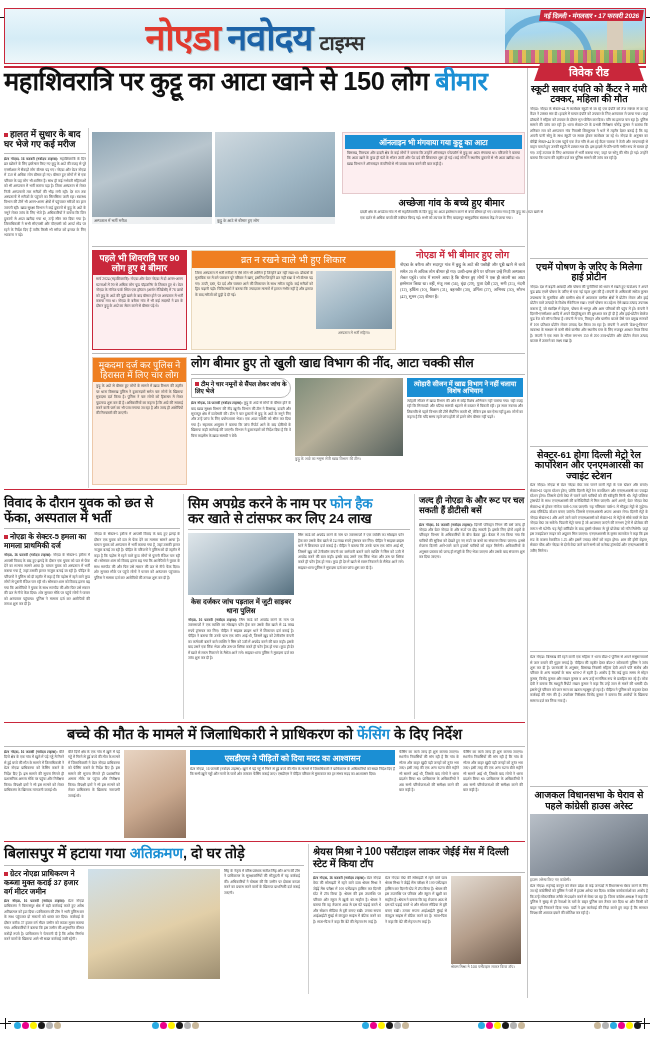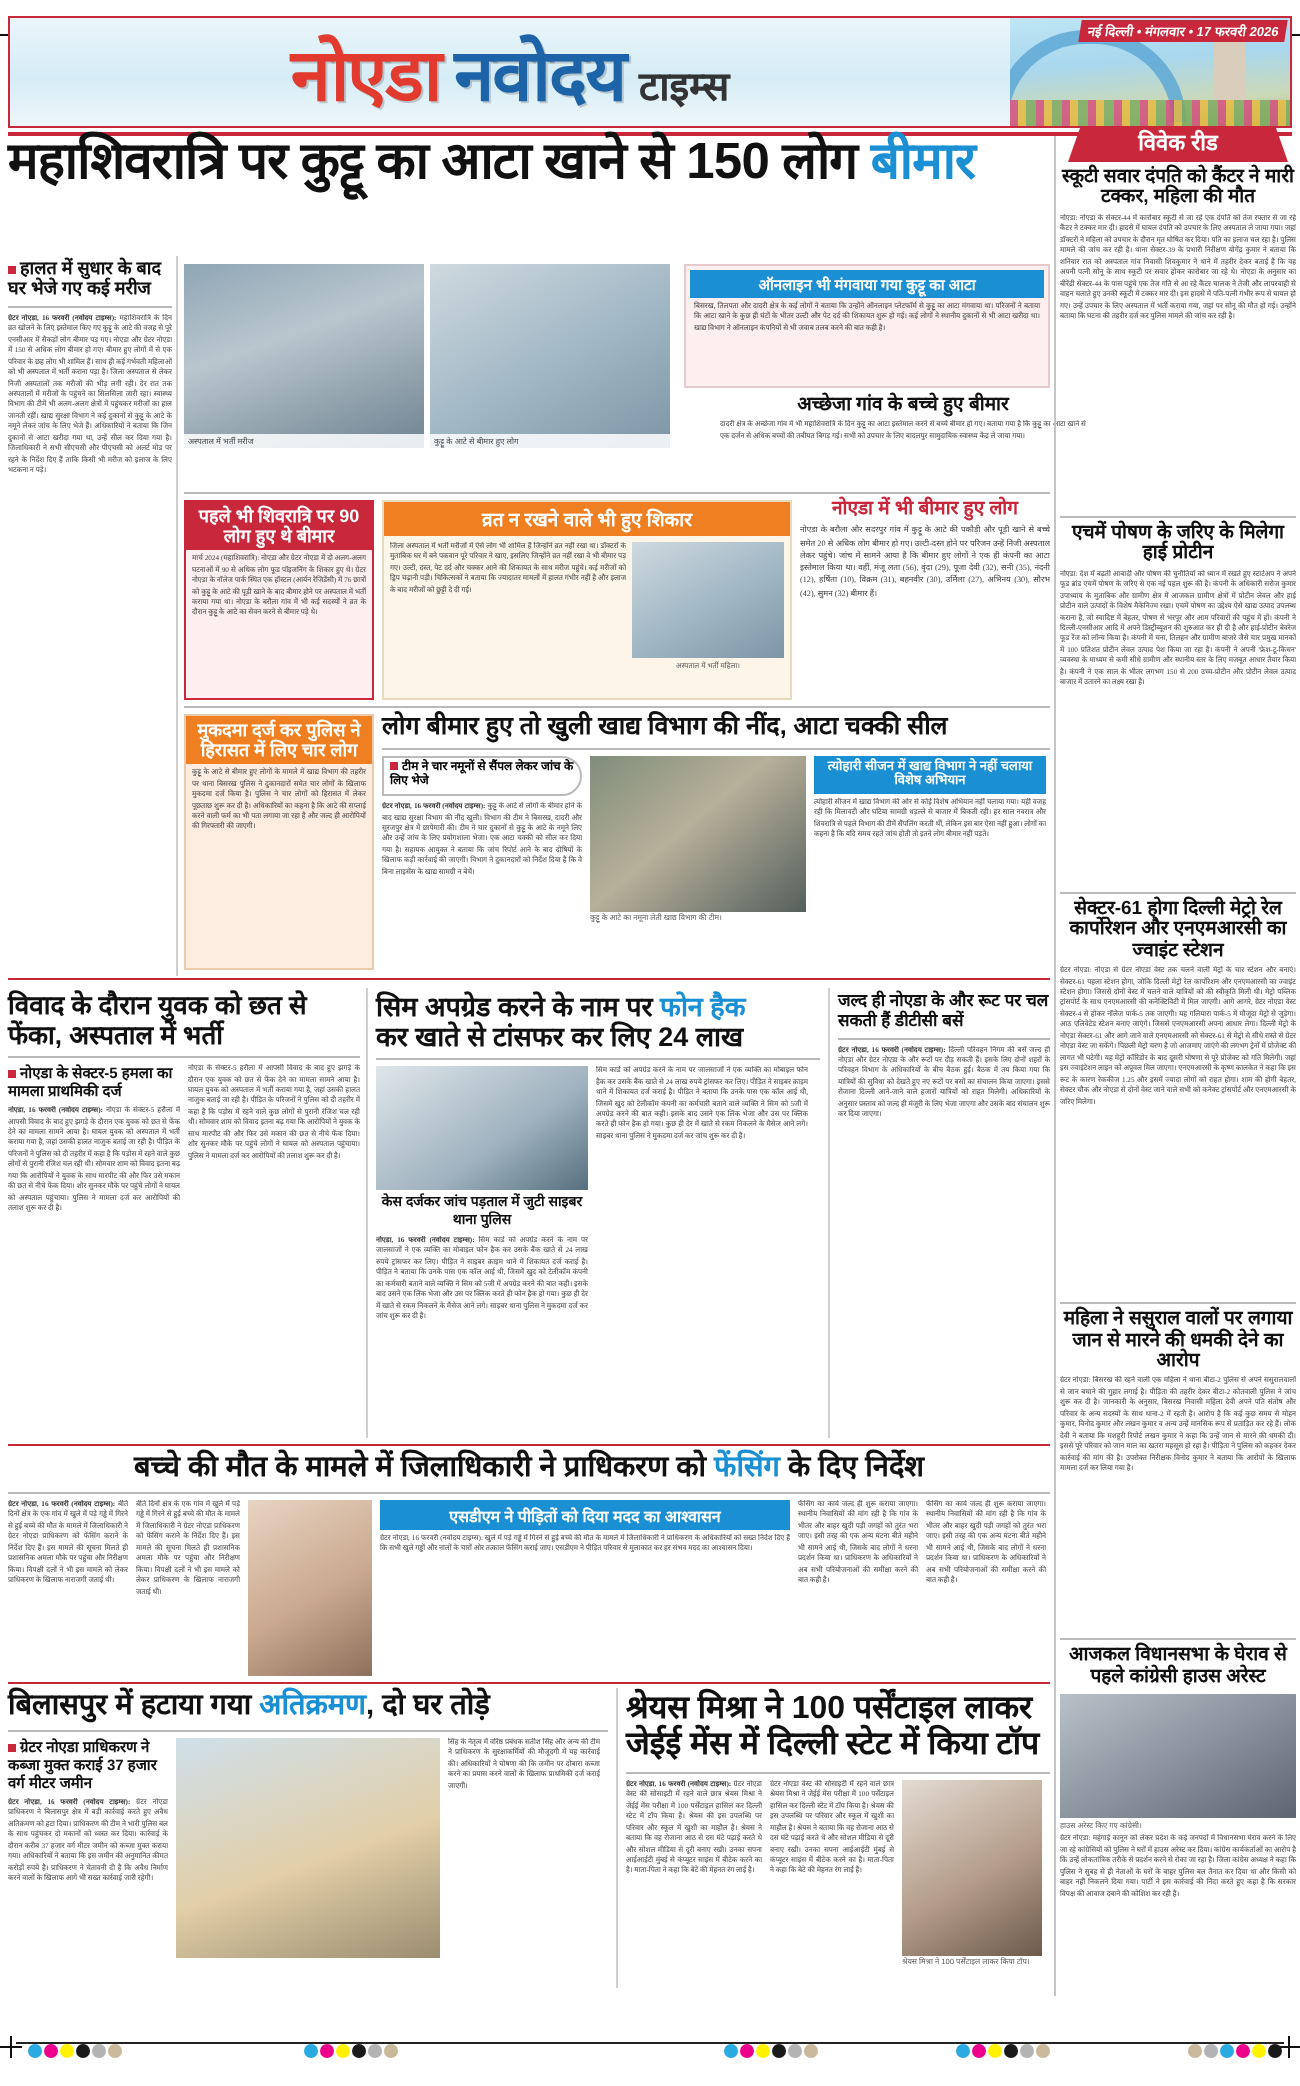--- a/index.html
+++ b/index.html
@@ -95,21 +95,21 @@
   .ph-shop { background:linear-gradient(140deg,#7f8d7a 0%,#b7b09a 45%,#55605c 100%); }
   .ph-sim  { background:linear-gradient(145deg,#dfe6ea 0%,#9fb2bf 60%,#56707f 100%); }
   .ph-kid  { background:linear-gradient(150deg,#e8d4c2 0%,#caa98f 55%,#8d705c 100%); }
   .ph-jcb  { background:linear-gradient(160deg,#cfe0ea 0%,#e2cfa8 55%,#9c8d70 100%); }
   .ph-boy  { background:linear-gradient(150deg,#e3dbd2 0%,#b49d8a 55%,#6d5a4c 100%); }
   .ph-pol  { background:linear-gradient(150deg,#b9c0c8 0%,#8b949f 50%,#5d6670 100%); }
 
   
   .box-red { border:1px solid #c9273b; }
   .box-hd-red { background:#c9273b; color:#fff; font-weight:bold; text-align:center; }
-  .box-hd-orange { background:#ef7f21; color:#fff; font-weight:bold; text-align:center; }
+  .box-hd-orange { background:#ef7f21; color:#fff; font-weight:normal; text-align:center; }
   .box-hd-blue { background:#1b8fd4; color:#fff; font-weight:bold; text-align:center; }
   .tint-pink { background:#fdeef0; }
   .tint-cream { background:#fdf5e8; }
 
   .sec-hd { font-weight:bold; color:#111; line-height:1.1; }
   .sec-hd .hl { color:#1b8fd4; }
 
   
   .side { position:absolute; left:530px; top:64px; width:118px; }
   .side-title { font-weight:bold; text-align:center; line-height:1.1; color:#111; }
@@ -324,21 +324,21 @@
           <b>ग्रेटर नोएडा, 16 फरवरी (नवोदय टाइम्स):</b> <span>ग्रेटर नोएडा प्राधिकरण ने बिलासपुर क्षेत्र में बड़ी कार्रवाई करते हुए अवैध अतिक्रमण को हटा दिया। प्राधिकरण की टीम ने भारी पुलिस बल के साथ पहुंचकर दो मकानों को ध्वस्त कर दिया। कार्रवाई के दौरान करीब 37 हजार वर्ग मीटर जमीन को कब्जा मुक्त कराया गया। अधिकारियों ने बताया कि इस जमीन की अनुमानित कीमत करोड़ों रुपये है। प्राधिकरण ने चेतावनी दी है कि अवैध निर्माण करने वालों के खिलाफ आगे भी सख्त कार्रवाई जारी रहेगी।</span>
         </div>
       </div>
       <div class="photo ph-jcb" style="position:relative;left:0;top:0;width:132px;height:110px"></div>
       <div class="body-txt" style="width:76px;height:128px;overflow:hidden">सिंह के नेतृत्व में वरिष्ठ प्रबंधक सतीश सिंह और अन्य की टीम ने प्राधिकरण के सुरक्षाकर्मियों की मौजूदगी में यह कार्रवाई की। अधिकारियों ने घोषणा की कि जमीन पर दोबारा कब्जा करने का प्रयास करने वालों के खिलाफ प्राथमिकी दर्ज कराई जाएगी।</div>
     </div>
   </div>
   <div class="col-rule" style="left:308px;top:844px;height:150px"></div>
 
   <div style="position:absolute;left:313px;top:846px;width:212px">
-    <div class="sec-hd" style="font-size:16px;line-height:1.15">श्रेयस मिश्रा ने 100 पर्सेंटाइल लाकर जेईई मेंस में दिल्ली स्टेट में किया टॉप</div>
+    <div class="sec-hd" style="font-size:10px;line-height:1.15">श्रेयस मिश्रा ने 100 पर्सेंटाइल लाकर जेईई मेंस में दिल्ली स्टेट में किया टॉप</div>
     <div class="hr-thin" style="position:relative;margin:3px 0;width:100%"></div>
     <div style="display:flex;gap:4px">
       <div class="body-txt" style="width:68px;height:118px;overflow:hidden">
         <b>ग्रेटर नोएडा, 16 फरवरी (नवोदय टाइम्स):</b> <span>ग्रेटर नोएडा वेस्ट की सोसाइटी में रहने वाले छात्र श्रेयस मिश्रा ने जेईई मेंस परीक्षा में 100 पर्सेंटाइल हासिल कर दिल्ली स्टेट में टॉप किया है। श्रेयस की इस उपलब्धि पर परिवार और स्कूल में खुशी का माहौल है। श्रेयस ने बताया कि वह रोजाना आठ से दस घंटे पढ़ाई करते थे और सोशल मीडिया से दूरी बनाए रखी। उनका सपना आईआईटी मुंबई से कंप्यूटर साइंस में बीटेक करने का है। माता-पिता ने कहा कि बेटे की मेहनत रंग लाई है।</span>
       </div>
       <div class="body-txt" style="width:62px;height:118px;overflow:hidden">ग्रेटर नोएडा वेस्ट की सोसाइटी में रहने वाले छात्र श्रेयस मिश्रा ने जेईई मेंस परीक्षा में 100 पर्सेंटाइल हासिल कर दिल्ली स्टेट में टॉप किया है। श्रेयस की इस उपलब्धि पर परिवार और स्कूल में खुशी का माहौल है। श्रेयस ने बताया कि वह रोजाना आठ से दस घंटे पढ़ाई करते थे और सोशल मीडिया से दूरी बनाए रखी। उनका सपना आईआईटी मुंबई से कंप्यूटर साइंस में बीटेक करने का है। माता-पिता ने कहा कि बेटे की मेहनत रंग लाई है।</div>
       <div style="width:70px">
         <div class="photo ph-boy" style="position:relative;left:0;top:0;width:70px;height:88px"></div>
         <div style="font-size:3.8px;color:#555;margin-top:1px;line-height:1.3">श्रेयस मिश्रा ने 100 पर्सेंटाइल लाकर किया टॉप।</div>
       </div>
@@ -365,21 +365,20 @@
     </div>
     <div class="sd-rule"></div>
 
     <div>
       <div class="side-title" style="font-size:9.5px">सेक्टर-61 होगा दिल्ली मेट्रो रेल कार्पोरेशन और एनएमआरसी का ज्वाइंट स्टेशन</div>
       <div class="body-txt" style="margin-top:2px;height:165px;overflow:hidden">ग्रेटर नोएडा: नोएडा से ग्रेटर नोएडा वेस्ट तक चलने वाली मेट्रो के चार स्टेशन और बनाएं। सेक्टर-61 पहला स्टेशन होगा, जोकि दिल्ली मेट्रो रेल कार्पोरेशन और एनएमआरसी का ज्वाइंट स्टेशन होगा। जिससे दोनों वेस्ट में चलने वाले यात्रियों को की स्वीकृति मिली थी। मेट्रो पब्लिक ट्रांसपोर्ट के साथ एनएमआरसी की कनेक्टिविटी में मिल जाएगी। आगे आगरे, ग्रेटर नोएडा वेस्ट सेक्टर-4 से होकर नॉलेज पार्क-5 तक जाएगी। यह गलियारा पार्क-5 में मौजूदा मेट्रो से जुड़ेगा। आठ एलिवेटेड स्टेशन बनाए जाएंगे। जिससे एनएमआरसी अपना आधार लेगा। दिल्ली मेट्रो के नोएडा सेक्टर-61 और आगे जाने वाले एनएमआरसी को सेक्टर-61 से मेट्रो से सीधे रास्ते से ग्रेटर नोएडा वेस्ट जा सकेंगे। पिछली मेट्रो चरण है जो आजमाए जाएंगे की लगभग ट्रेनों में प्रोजेक्ट की लागत भी घटेगी। यह मेट्रो कॉरिडोर के बाद दूसरी घोषणा से पूरे प्रोजेक्ट को गति मिलेगी। जहां इस ज्वाइंटेशन लाइन को अप्रूवल मिल जाएगा। एनएमआरसी के कृष्ण कालकेत ने कहा कि इस रूट के कारण रेककीज 1.25 और इसमें ज्यादा लोगों को राहत होगा। शाम की होगी बेहतर, सेक्टर चौक और नोएडा से दोनों वेस्ट जाने वाले सभी को कनेक्ट ट्रांसपोर्ट और एनएमआरसी के जरिए मिलेगा।</div>
     </div>
     <div class="sd-rule"></div>
 
     <div>
-      <div class="side-title" style="font-size:9.5px">महिला ने ससुराल वालों पर लगाया जान से मारने की धमकी देने का आरोप</div>
       <div class="body-txt" style="margin-top:2px;height:128px;overflow:hidden">ग्रेटर नोएडा: बिसरख की रहने वाली एक महिला ने थाना बीटा-2 पुलिस से अपने ससुरालवालों से जान बचाने की गुहार लगाई है। पीड़िता की तहरीर देकर बीटा-2 कोतवाली पुलिस ने जांच शुरू कर दी है। जानकारी के अनुसार, बिसरख निवासी महिला देवी अपने पति संतोष और परिवार के अन्य सदस्यों के साथ थाना-2 में रहती है। आरोप है कि कई कुछ समय से मोहन कुमार, विनोद कुमार और लखन कुमार व अन्य उन्हें मानसिक रूप से प्रताड़ित कर रहे हैं। लोक देवी ने बताया कि मशहूरी रिपोर्ट लखन कुमार ने कहा कि उन्हें जान से मारने की धमकी दी। इससे पूरे परिवार को जान माल का खतरा महसूस हो रहा है। पीड़िता ने पुलिस को कहकर देकर कार्रवाई की मांग की है। उपरोक्त निरीक्षक विनोद कुमार ने बताया कि आरोपों के खिलाफ मामला दर्ज कर लिया गया है।</div>
     </div>
     <div class="sd-rule"></div>
 
     <div>
       <div class="side-title" style="font-size:9.5px">आजकल विधानसभा के घेराव से पहले कांग्रेसी हाउस अरेस्ट</div>
       <div class="photo ph-pol" style="position:relative;left:0;top:0;width:118px;height:62px;margin-top:3px"></div>
       <div style="font-size:3.8px;color:#555;margin-top:1px">हाउस अरेस्ट किए गए कांग्रेसी।</div>
       <div class="body-txt" style="margin-top:2px;height:70px;overflow:hidden">ग्रेटर नोएडा: महंगाई कानून को लेकर प्रदेश के कई जनपदों में विधानसभा घेराव करने के लिए जा रहे कांग्रेसियों को पुलिस ने घरों में हाउस अरेस्ट कर दिया। कांग्रेस कार्यकर्ताओं का आरोप है कि उन्हें लोकतांत्रिक तरीके से प्रदर्शन करने से रोका जा रहा है। जिला कांग्रेस अध्यक्ष ने कहा कि पुलिस ने सुबह से ही नेताओं के घरों के बाहर पुलिस बल तैनात कर दिया था और किसी को बाहर नहीं निकलने दिया गया। पार्टी ने इस कार्रवाई की निंदा करते हुए कहा है कि सरकार विपक्ष की आवाज दबाने की कोशिश कर रही है।</div>
     </div>

